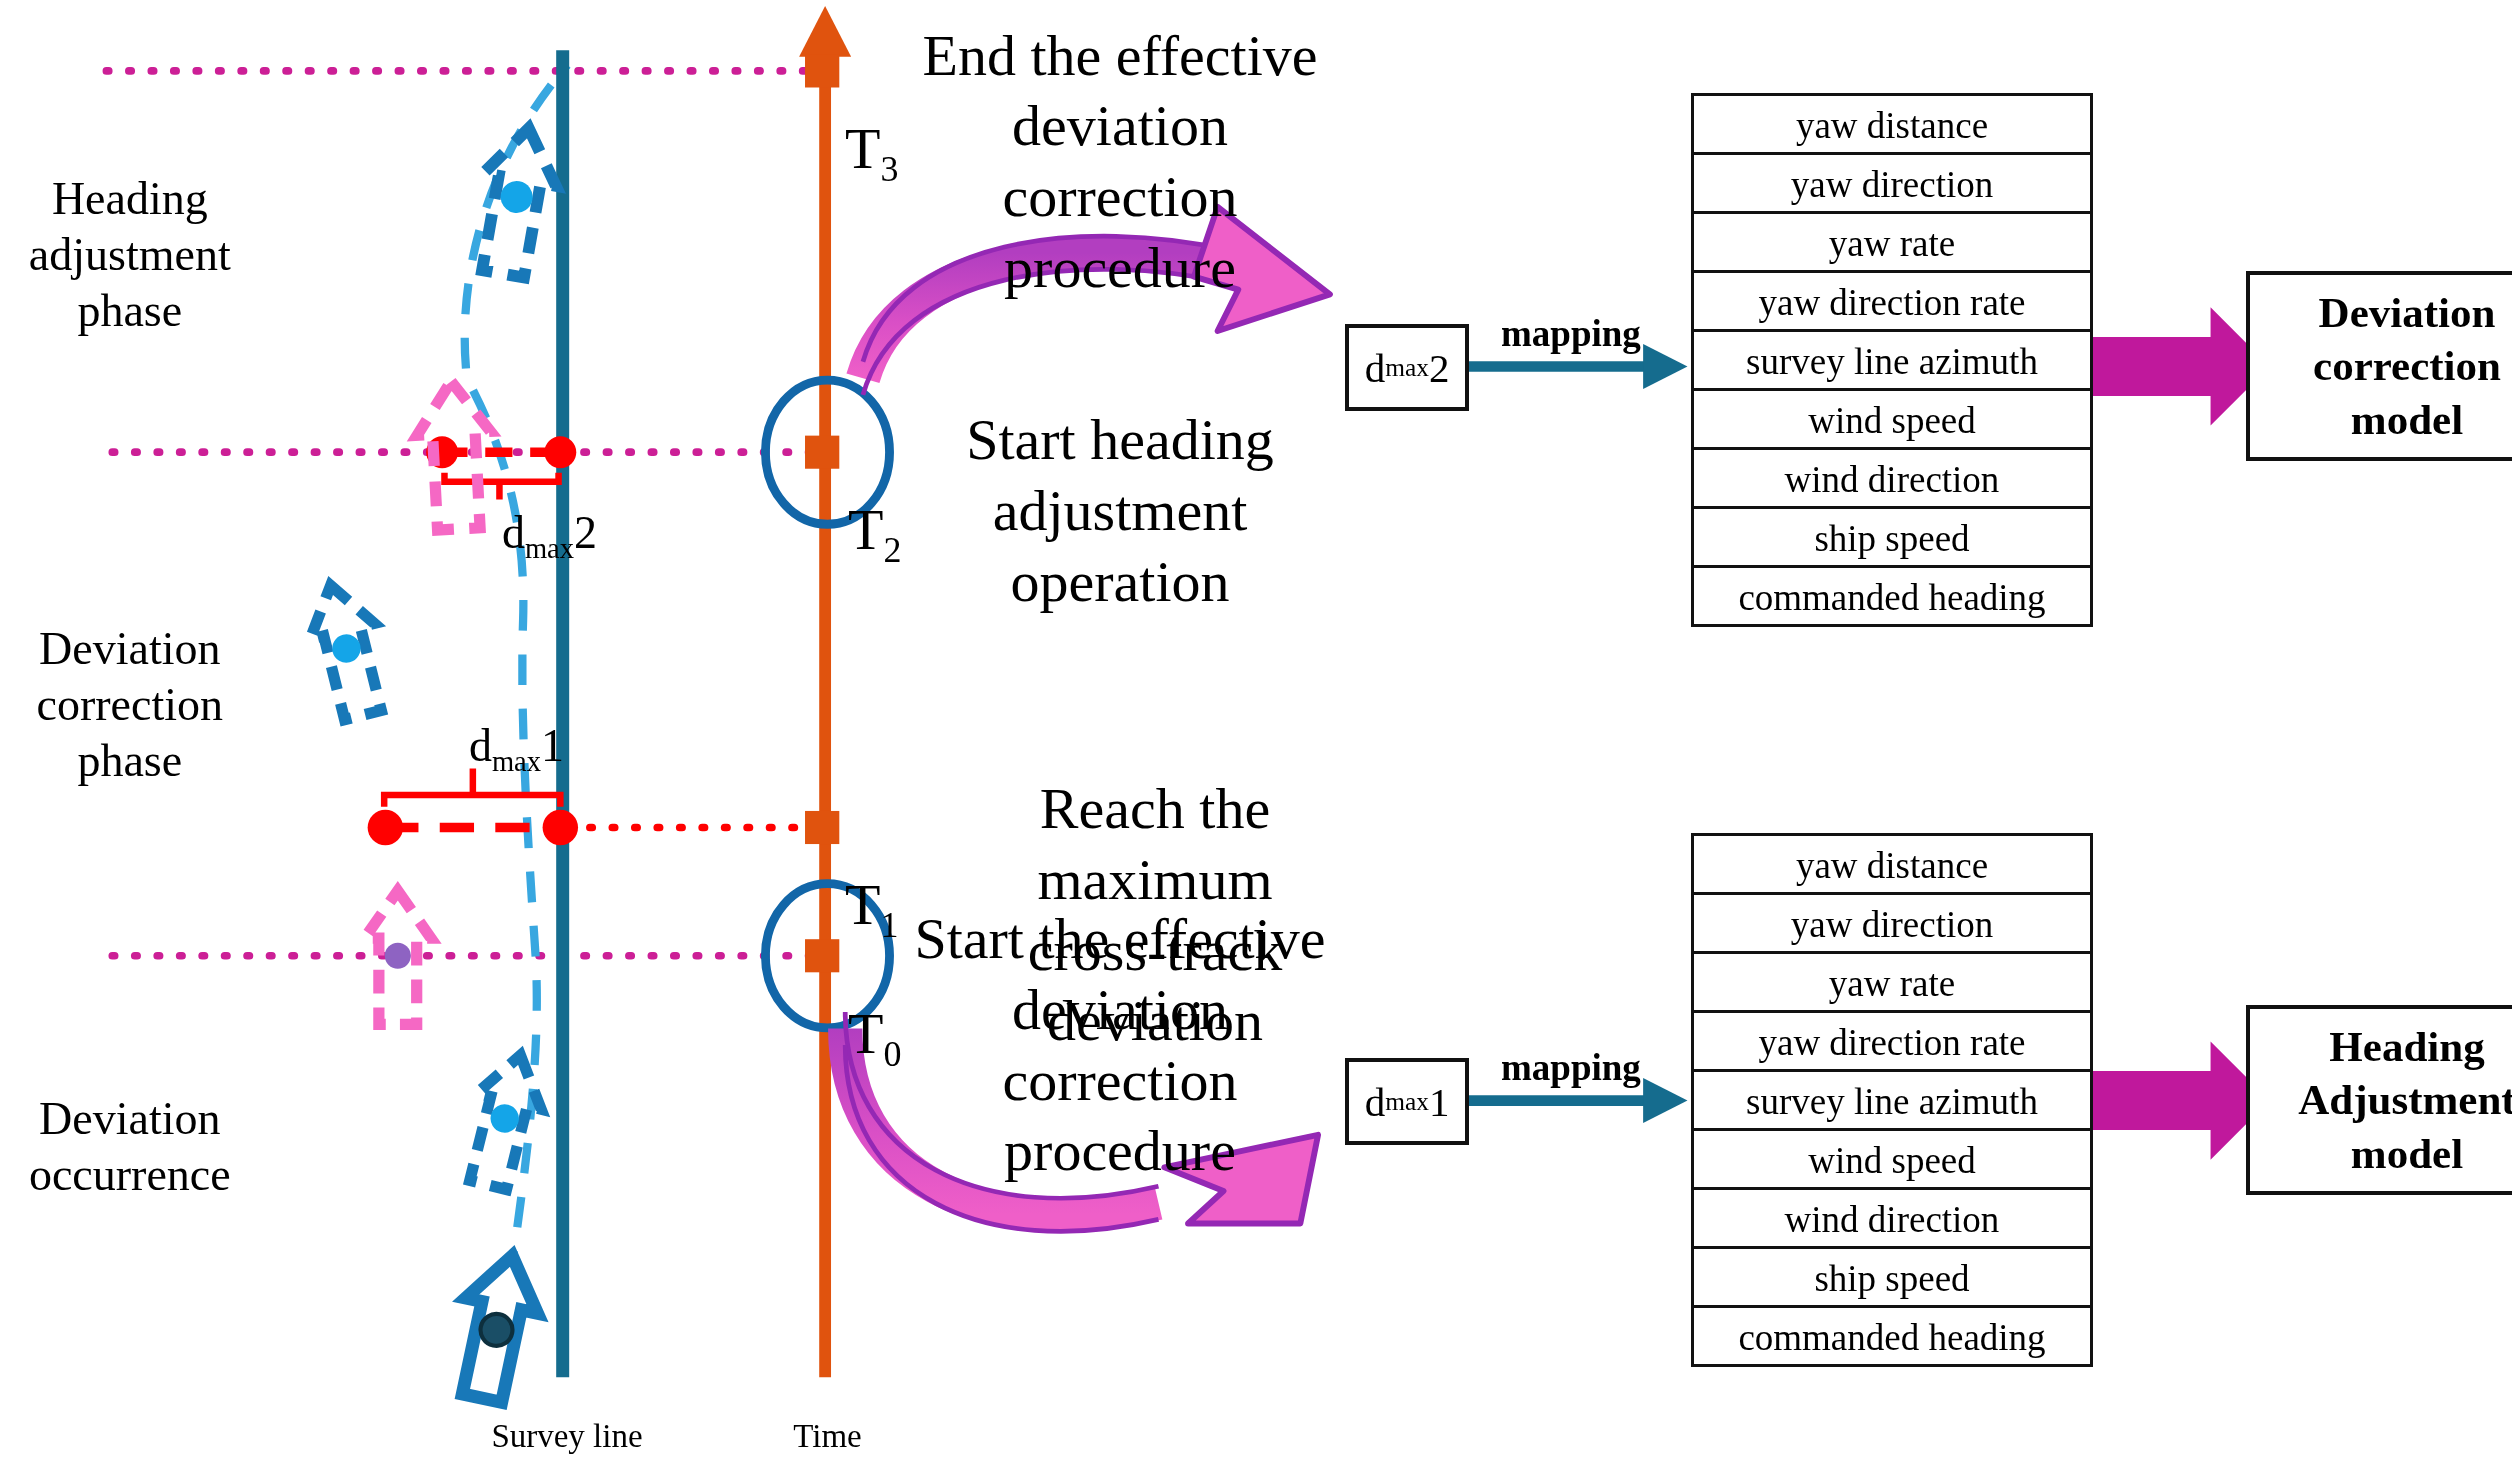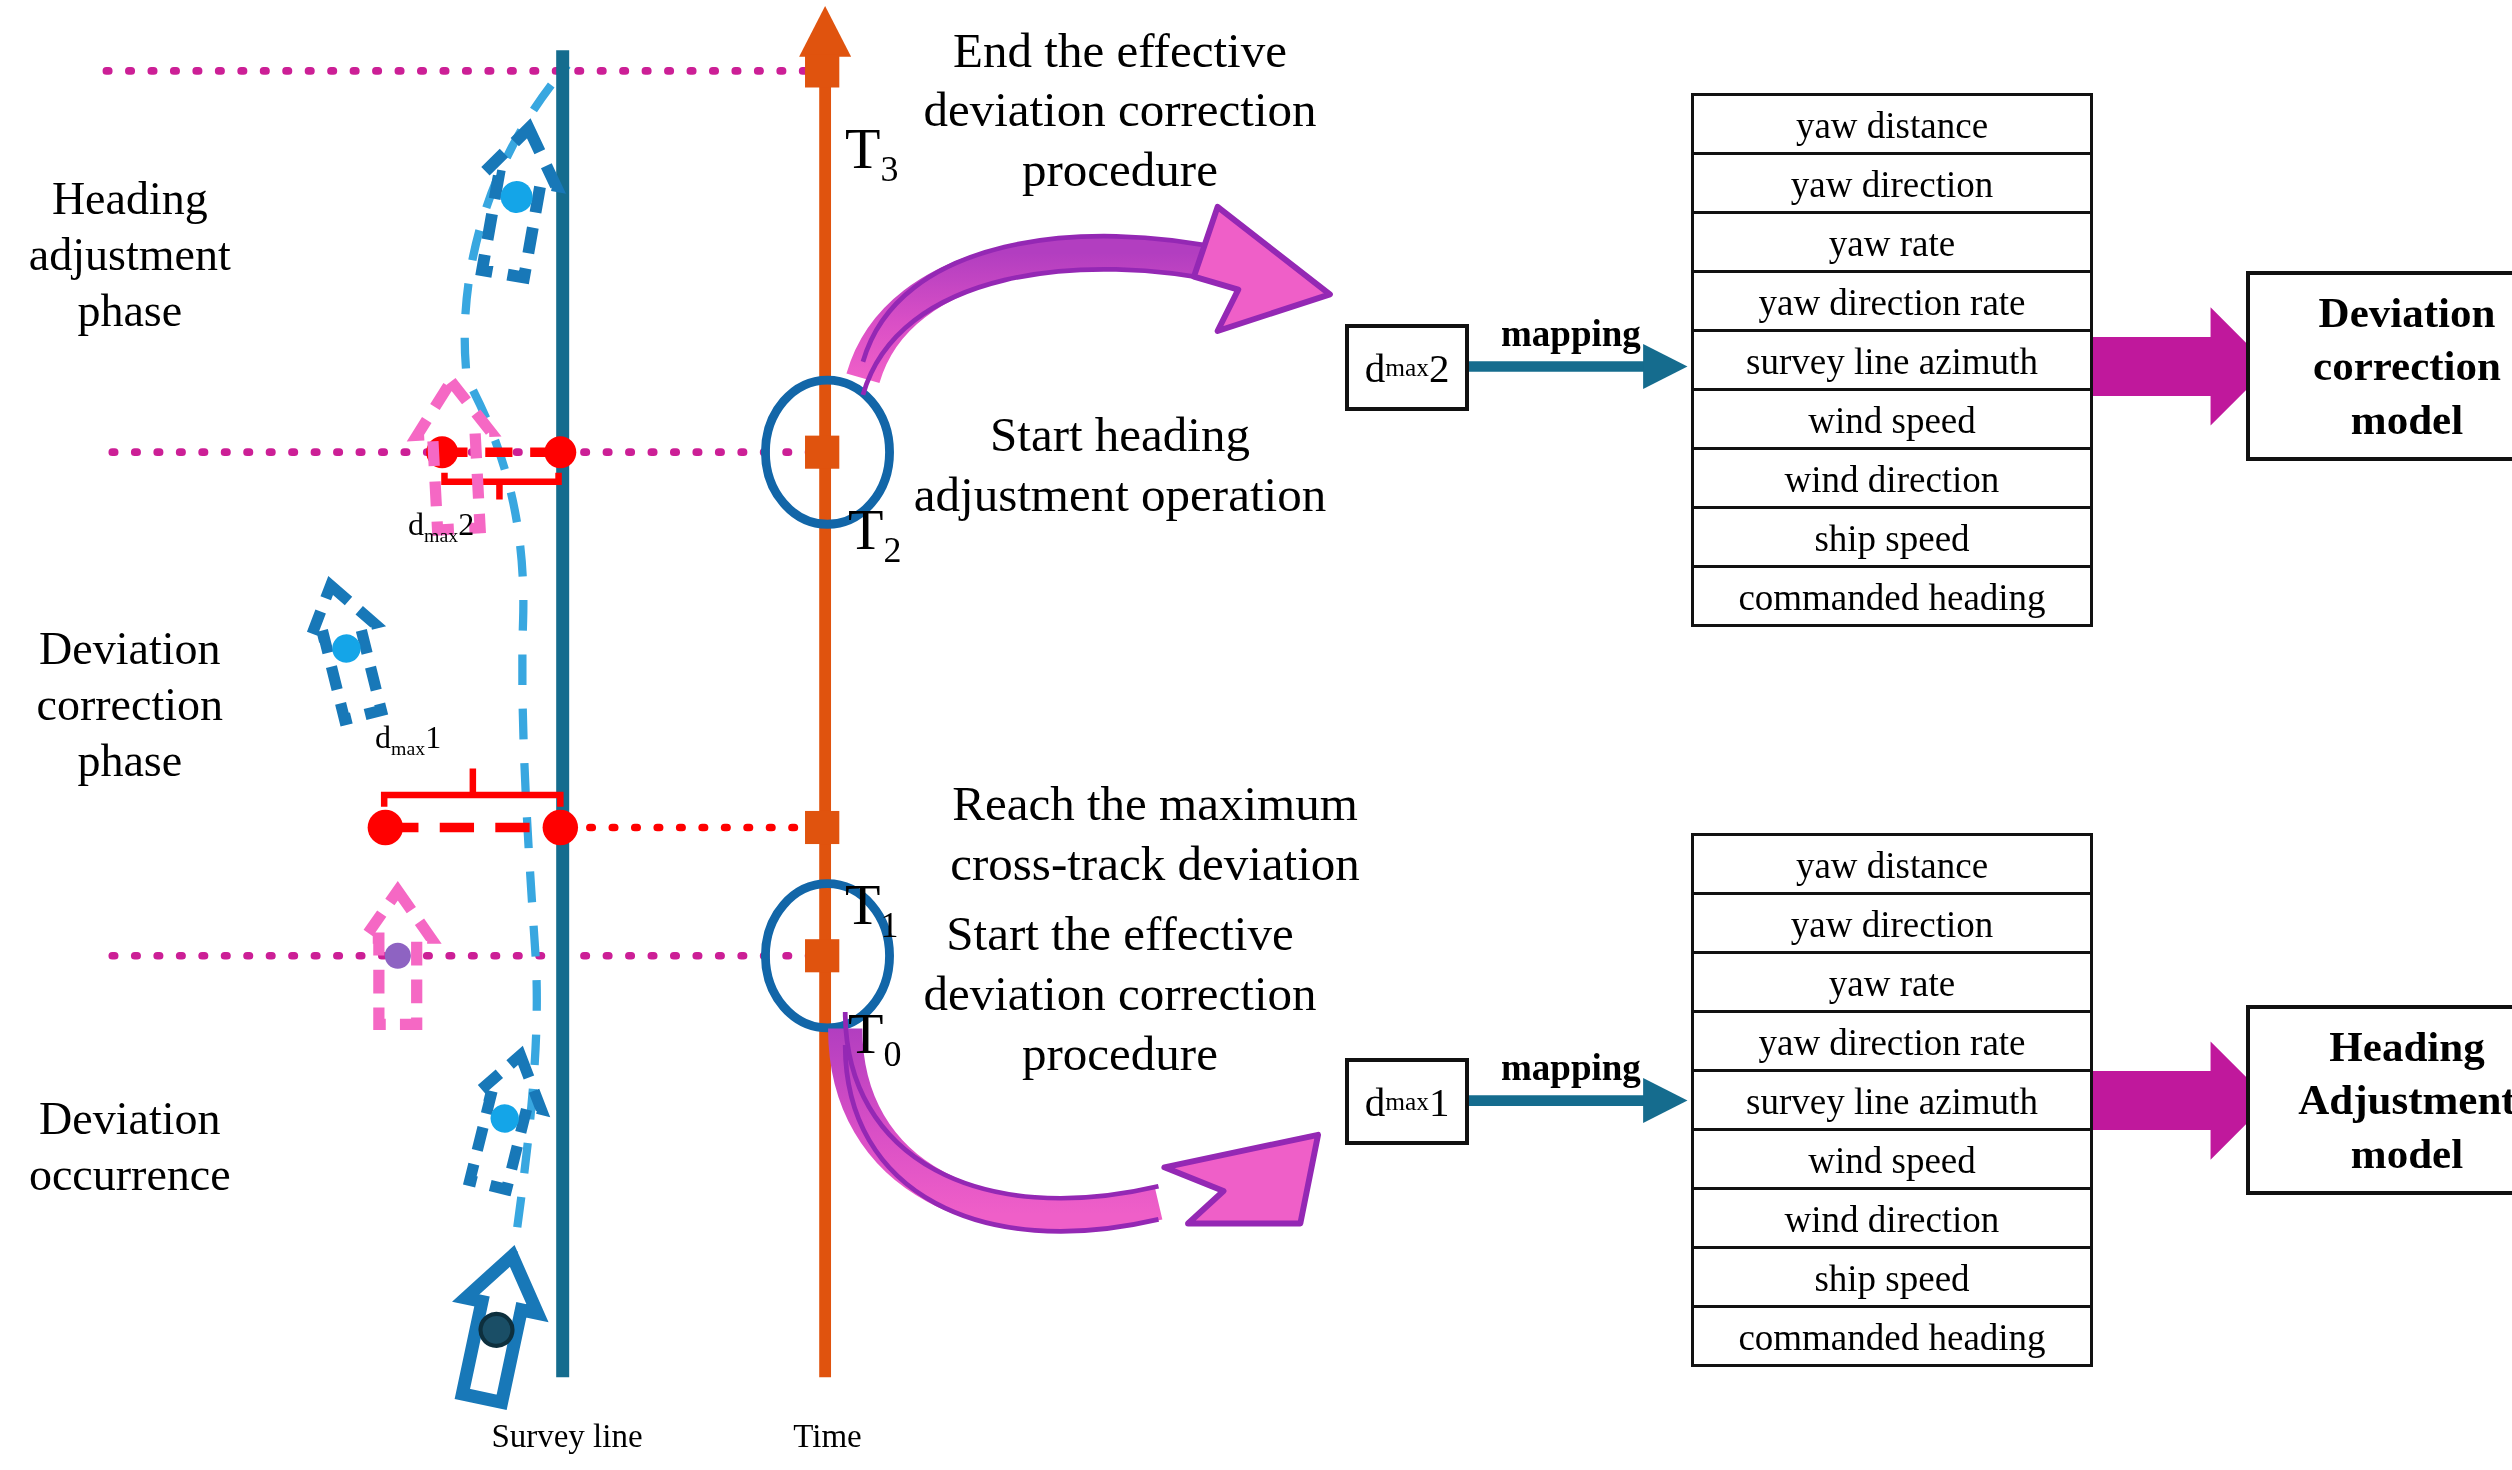--- a/index.html
+++ b/index.html
@@ -13,28 +13,28 @@
     height:1470px;
     background:#ffffff;
     overflow:hidden;
   }
   #svgroot{position:absolute;left:0;top:0;width:2512px;height:1470px;}
   .txt{position:absolute;white-space:pre-line;line-height:1.22;}
   .phase-label{
     font-size:46px;text-align:center;
   }
   .event-label{
-    font-size:49px;text-align:center;
+    font-size:58px;text-align:center;
   }
   .tmark{
     font-size:58px;
   }
   .tmark sub{font-size:0.62em;}
   .axis-label{font-size:33px;text-align:center;}
-  .dmax-label{font-size:32px;text-align:left;white-space:nowrap;}
+  .dmax-label{font-size:46px;text-align:right;white-space:nowrap;}
   .dmax-label sub{font-size:0.62em;}
   .ds-title{font-size:41px;text-align:center;width:402px;}
   .ds-title sub{font-size:0.62em;}
   .ds-table{
     position:absolute;
     width:402px;
     border:3px solid #111;
     border-bottom:none;
     box-sizing:border-box;
     background:#be185d;

